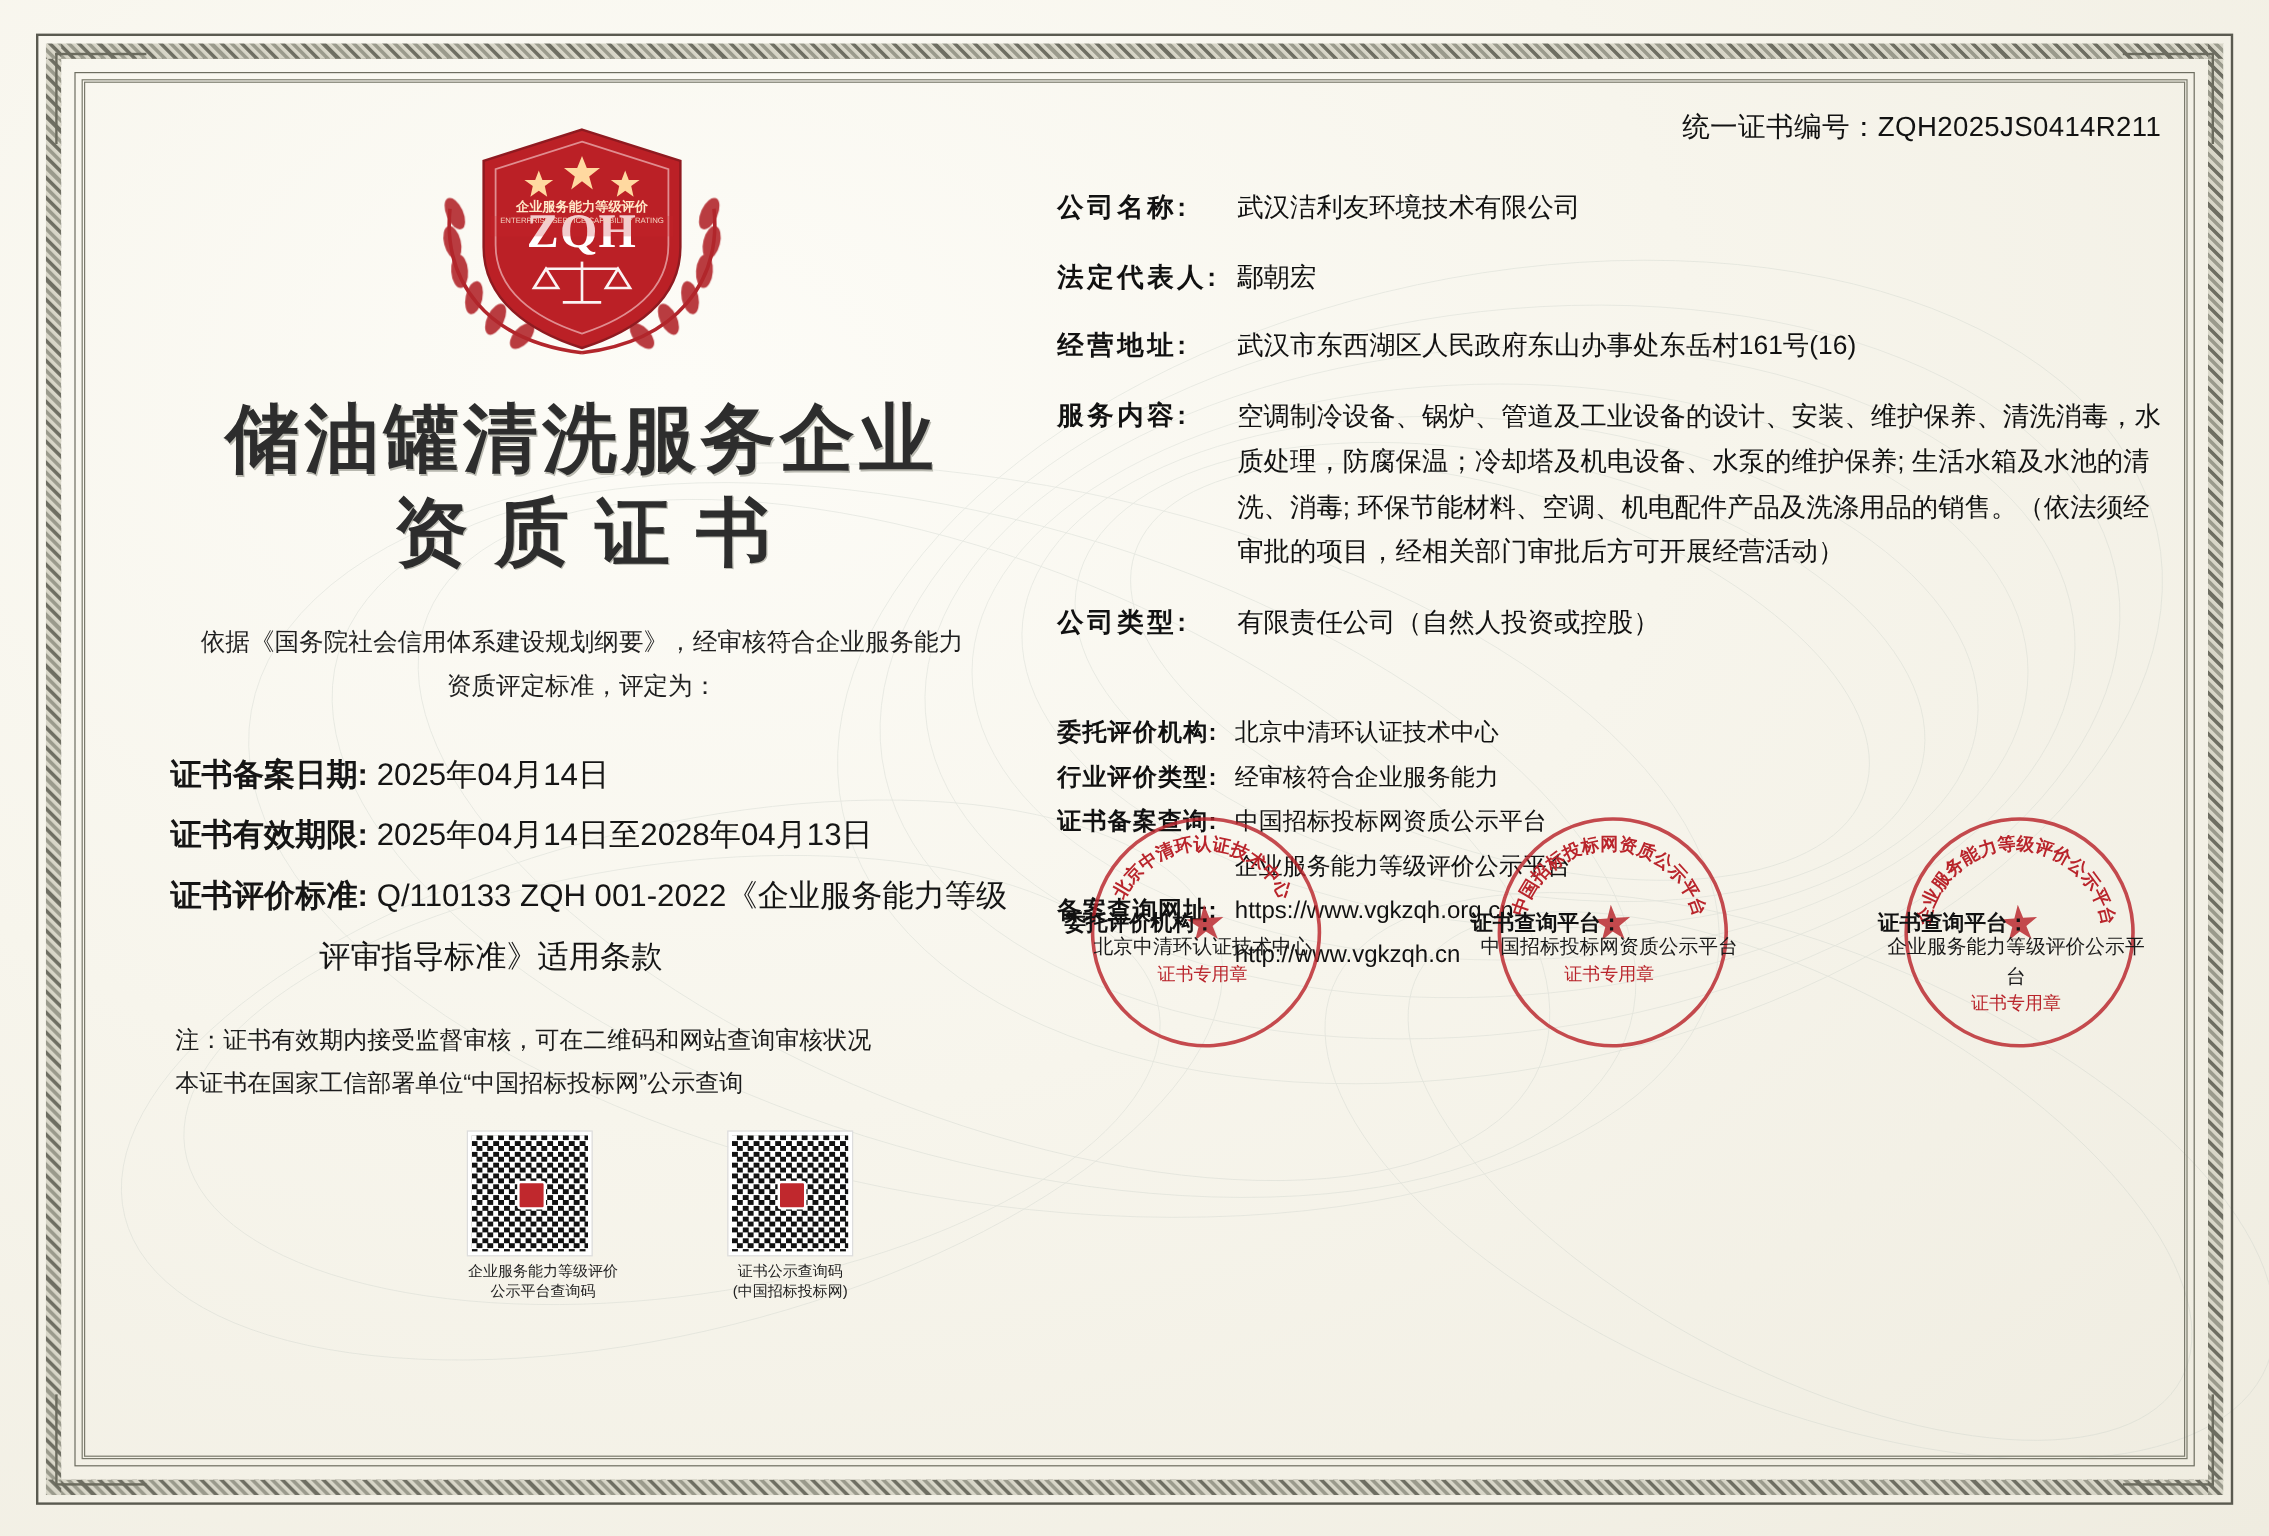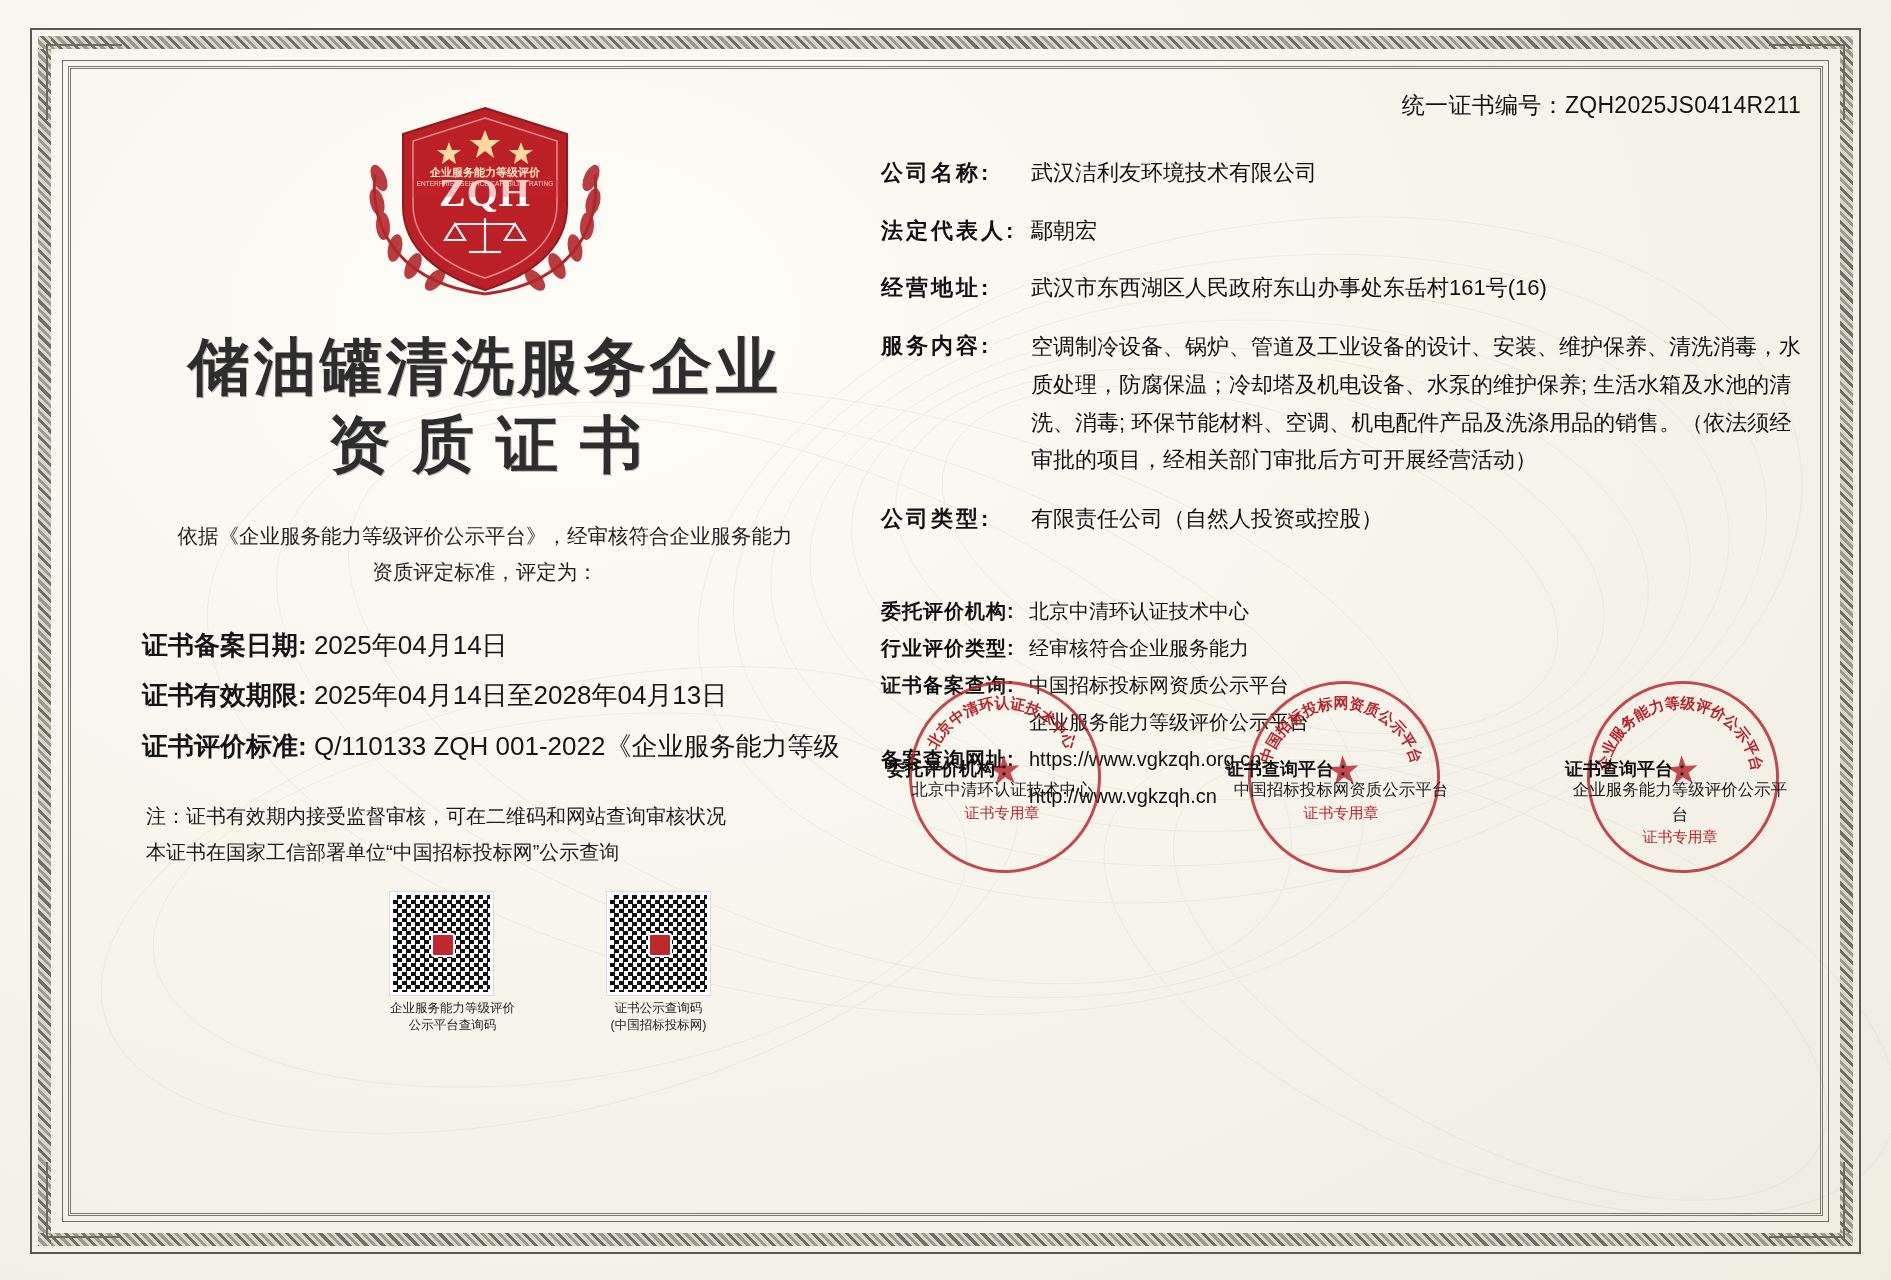--- a/index.html
+++ b/index.html
@@ -293,37 +293,40 @@
           <text font-size="6.5" fill="#f3d2c0" text-anchor="middle" x="150" y="92">ENTERPRISE SERVICE CAPABILITY RATING</text>
         </svg>
       </div>
 
       <div class="cert-title">
         <div>储油罐清洗服务企业</div>
         <div class="line2">资质证书</div>
       </div>
 
       <div class="basis">
-        <div>依据《企业服务能力等级评价公示平台》，经审核符合企业服务能力</div>
+        <div>依据《国务院社会信用体系建设规划纲要》，经审核符合企业服务能力</div>
         <div>资质评定标准，评定为：</div>
       </div>
 
 
       <div class="info-list">
         <div>
           <span class="lbl">证书备案日期:</span>
           <span>2025年04月14日</span>
         </div>
         <div>
           <span class="lbl">证书有效期限:</span>
           <span>2025年04月14日至2028年04月13日</span>
         </div>
         <div>
           <span class="lbl">证书评价标准:</span>
           <span>Q/110133 ZQH 001-2022《企业服务能力等级</span>
+        </div>
+        <div class="indent">
+          <span>评审指导标准》适用条款</span>
         </div>
       </div>
 
       <div class="note">
         <div>注：证书有效期内接受监督审核，可在二维码和网站查询审核状况</div>
         <div>本证书在国家工信部署单位“中国招标投标网”公示查询</div>
       </div>
 
       <div class="qr-row">
         <div class="qr-block">

